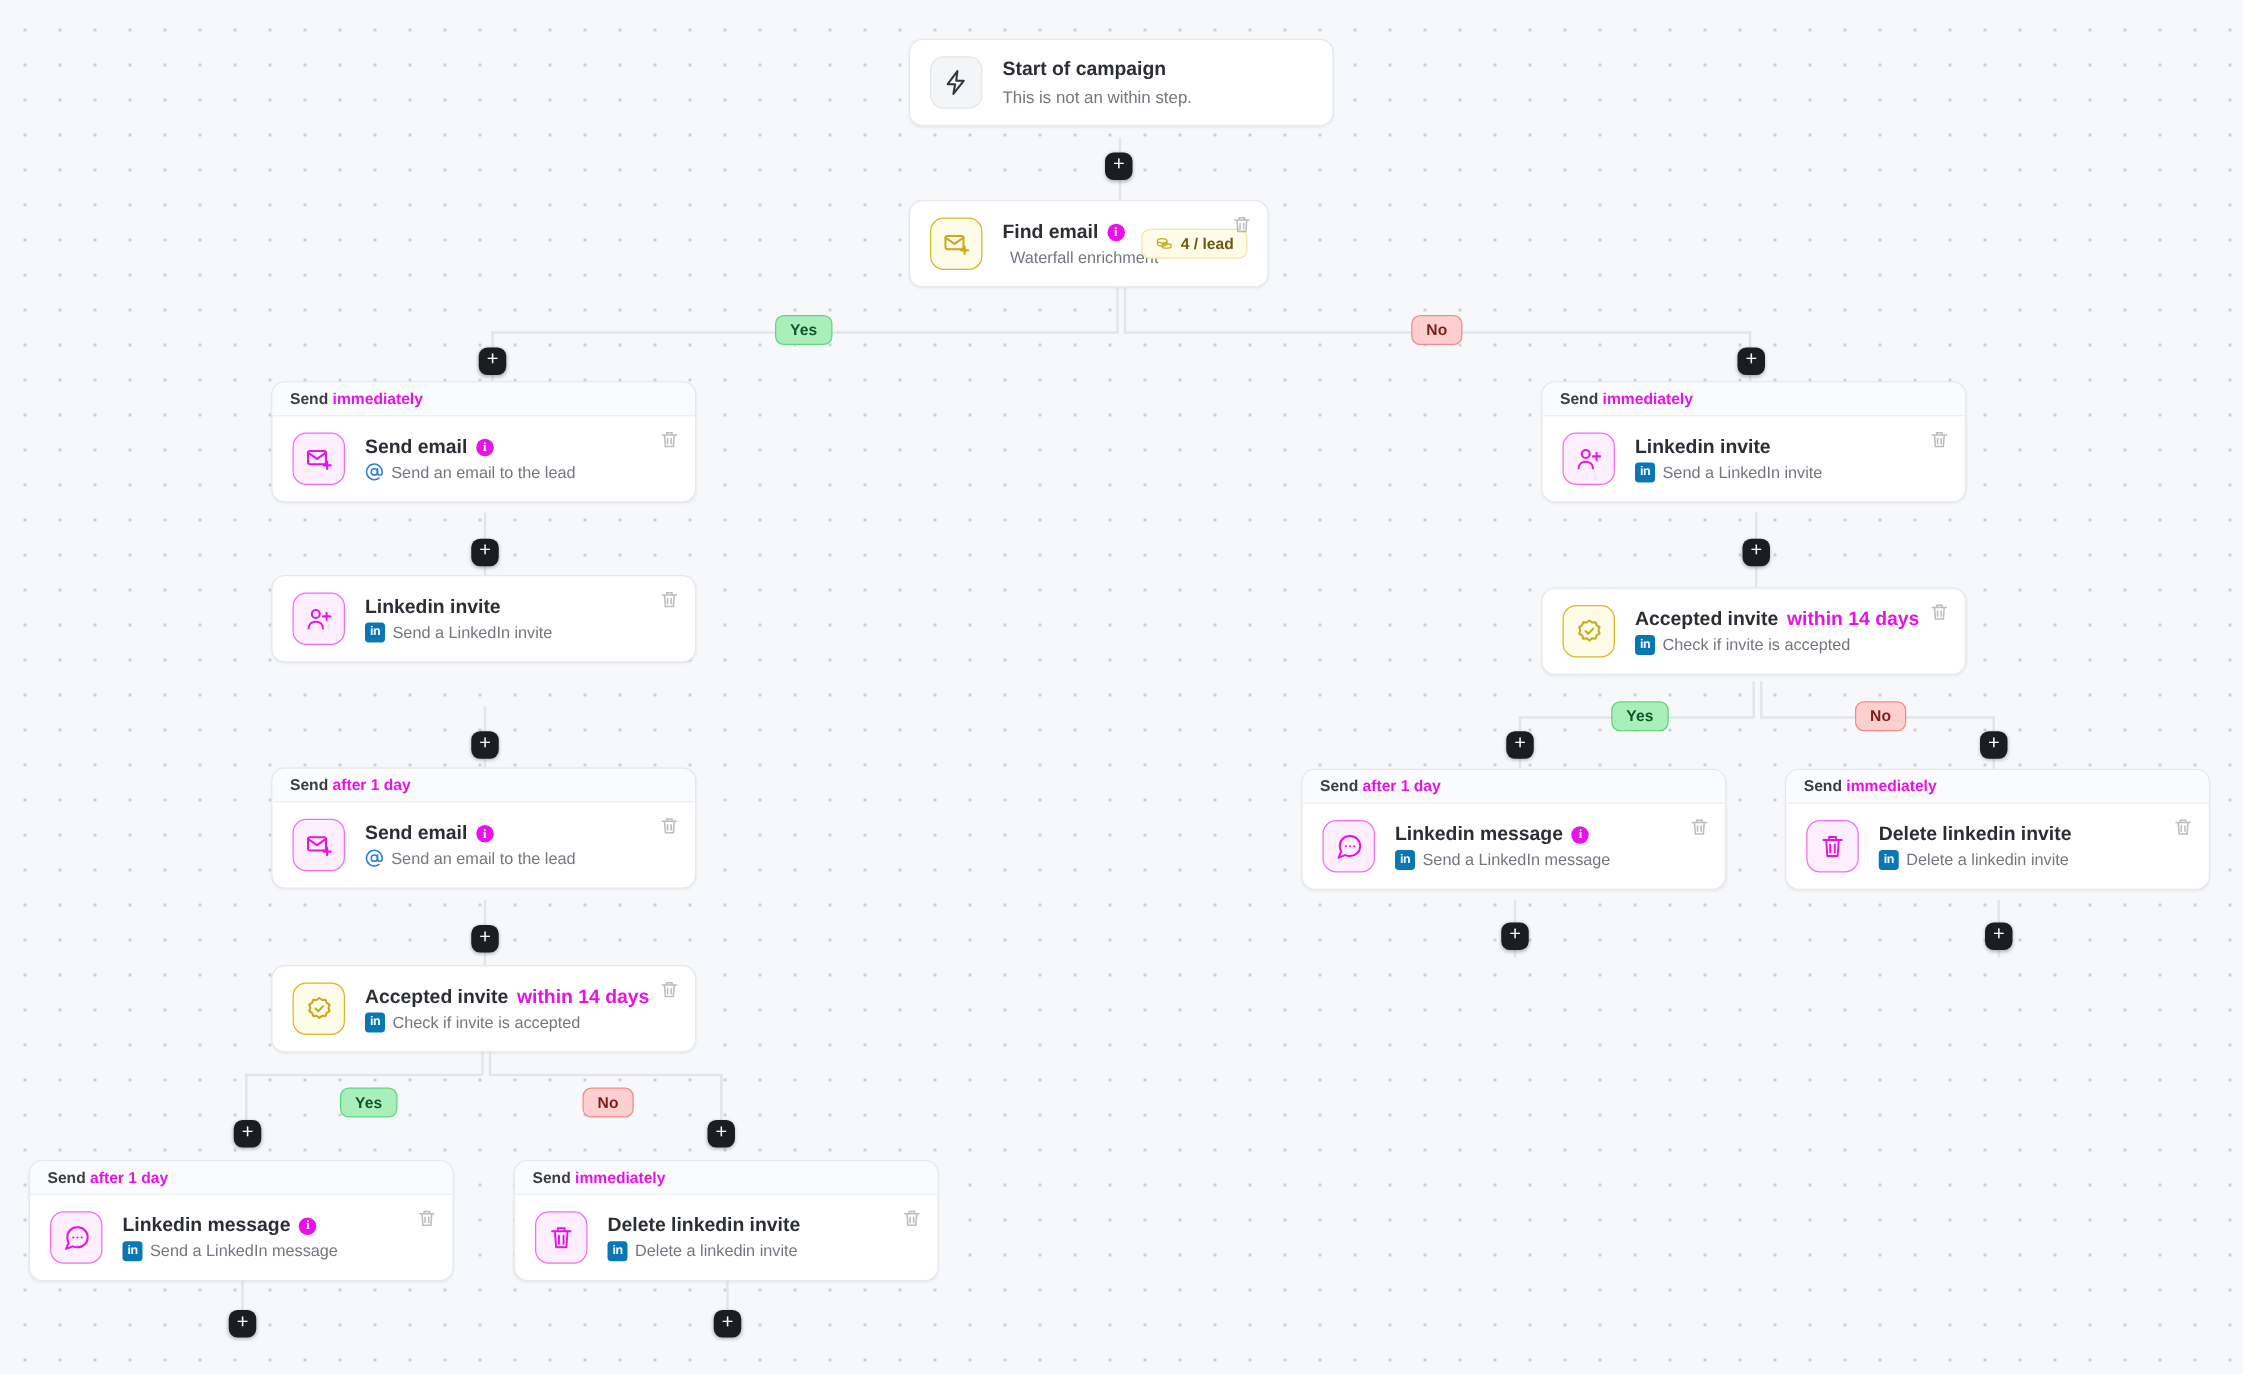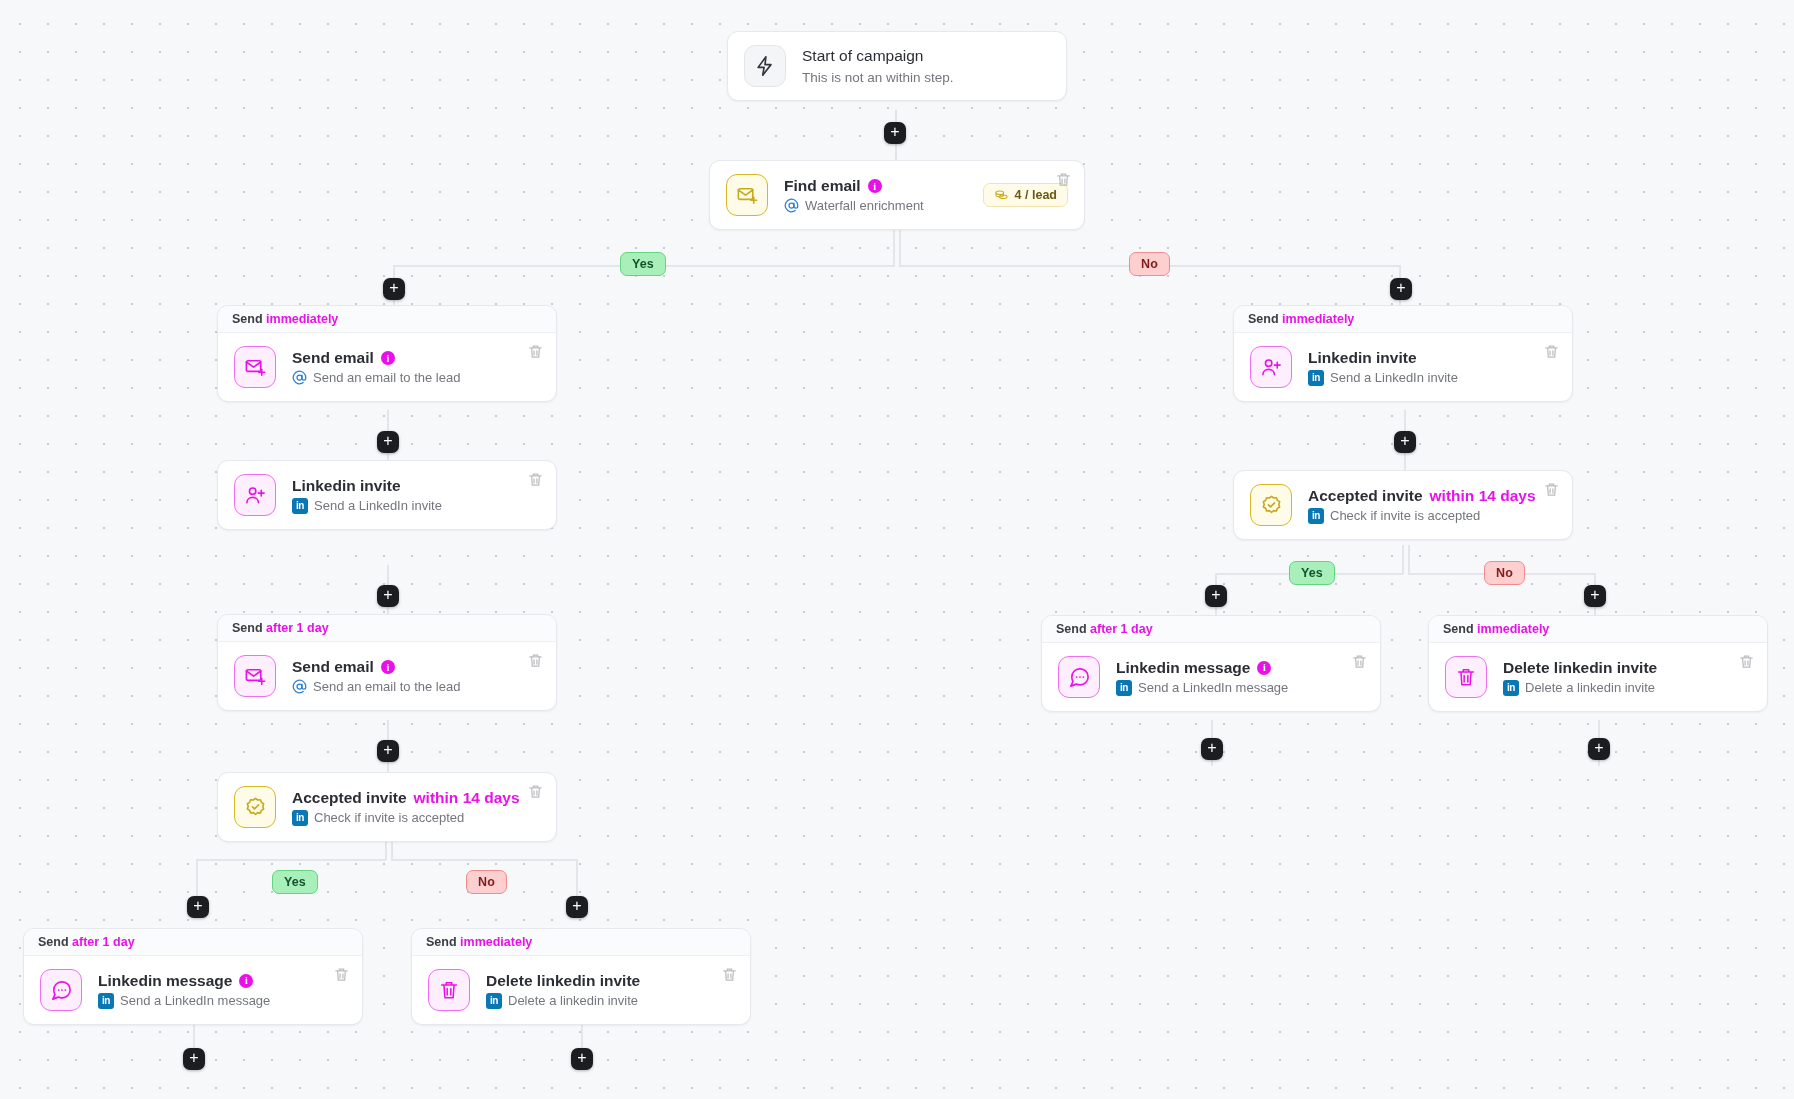--- a/index.html
+++ b/index.html
@@ -72,21 +72,21 @@
   }
   .trash-btn {
     position: absolute; top: 10px; right: 12px; width: 17px; height: 17px;
     cursor: pointer; opacity: .45;
   }
   .credit {
     margin-left: auto; background: #fefbe9; border: 1px solid #f0e4a8;
     color: #6b5a10; border-radius: 7px; padding: 4px 10px; font-size: 12.5px;
     font-weight: 700; display: flex; align-items: center; gap: 6px; white-space: nowrap;
   }
-  .start-title { font-size: 15.5px; font-weight: 400; color: #2c2e35; }
+  .start-title { font-size: 15.5px; font-weight: 700; color: #2c2e35; }
   .start-sub { font-size: 13.5px; color: #73767e; margin-top: 2px; }
 </style>
 </head>
 <body>
 
 <div id="canvas">
 
   <div class="edge v" style="left:895px; top:110px; height:52px;"></div>
 
   <div class="edge v" style="left:893px; top:230px; height:36px;"></div>
@@ -133,21 +133,21 @@
       <div class="txt">
         <div class="start-title">Start of campaign</div>
         <div class="start-sub">This is not an within step.</div>
       </div>
     </div>
   </div>
   <div class="plus" style="left:884px; top:122px;">
       <span>+</span>
     </div>
 
-  <div class="card" style="left:709px; top:160px; width:376px;">
+  <div class="card" style="left:727px; top:160px; width:288px;">
     <div class="card-body">
       <div class="icon-box gold">
         <svg width="23" height="23" viewBox="0 0 24 24" fill="none" stroke="#c9a91c" stroke-width="1.7" stroke-linecap="round" stroke-linejoin="round">
             <rect x="2.5" y="5" width="15" height="11" rx="1.6"></rect>
             <path d="M2.5 6.3L10 11.6L17.5 6.3"></path>
             <path d="M18.5 14v6M15.5 17h6"></path>
           </svg>
       </div>
       <div class="txt">
         <div class="title">

